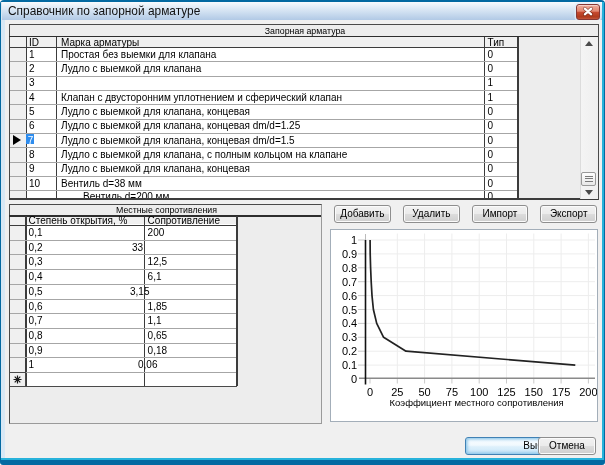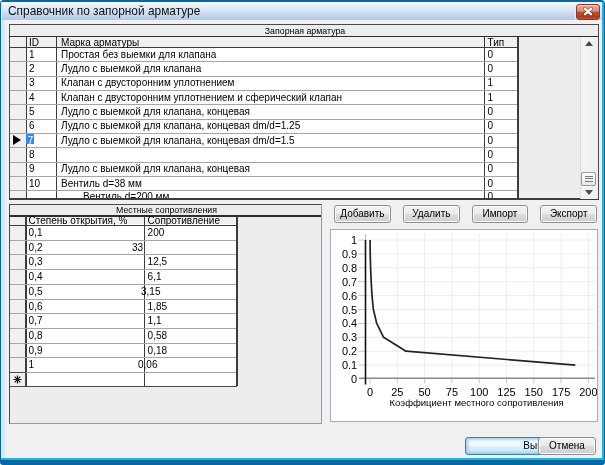--- a/index.html
+++ b/index.html
@@ -46,36 +46,36 @@
 <div class="t" style="left:29px;top:36.8px;">ID</div>
 <div class="t" style="left:61px;top:36.8px;">Марка арматуры</div>
 <div class="t" style="left:487.5px;top:36.8px;">Тип</div>
 <div class="t" style="left:29px;top:48.5px;">1</div>
 <div class="t" style="left:61px;top:48.5px;">Простая без выемки для клапана</div>
 <div class="t" style="left:487.5px;top:48.5px;">0</div>
 <div class="t" style="left:29px;top:62.8px;">2</div>
 <div class="t" style="left:61px;top:62.8px;">Лудло с выемкой для клапана</div>
 <div class="t" style="left:487.5px;top:62.8px;">0</div>
 <div class="t" style="left:29px;top:77.2px;">3</div>
-<div class="t" style="left:61px;top:77.2px;">Клапан с двусторонним уплотнением</div>
 <div class="t" style="left:487.5px;top:77.2px;">1</div>
 <div class="t" style="left:29px;top:91.5px;">4</div>
 <div class="t" style="left:61px;top:91.5px;">Клапан с двусторонним уплотнением и сферический клапан</div>
 <div class="t" style="left:487.5px;top:91.5px;">1</div>
 <div class="t" style="left:29px;top:105.8px;">5</div>
 <div class="t" style="left:61px;top:105.8px;">Лудло с выемкой для клапана, концевая</div>
 <div class="t" style="left:487.5px;top:105.8px;">0</div>
 <div class="t" style="left:29px;top:120.2px;">6</div>
 <div class="t" style="left:61px;top:120.2px;">Лудло с выемкой для клапана, концевая dm/d=1.25</div>
 <div class="t" style="left:487.5px;top:120.2px;">0</div>
 <div class="a" style="left:26.2px;top:133.6px;width:7.8px;height:10.6px;background:#2f8dee;"></div>
 <div class="t" style="left:27.8px;top:134.5px;color:#fff;">7</div>
 <div class="t" style="left:61px;top:134.5px;">Лудло с выемкой для клапана, концевая dm/d=1.5</div>
 <div class="t" style="left:487.5px;top:134.5px;">0</div>
 <div class="t" style="left:29px;top:148.8px;">8</div>
+<div class="t" style="left:61px;top:148.8px;">Лудло с выемкой для клапана, с полным кольцом на клапане</div>
 <div class="t" style="left:487.5px;top:148.8px;">0</div>
 <div class="t" style="left:29px;top:163.1px;">9</div>
 <div class="t" style="left:61px;top:163.1px;">Лудло с выемкой для клапана, концевая</div>
 <div class="t" style="left:487.5px;top:163.1px;">0</div>
 <div class="t" style="left:29px;top:177.5px;">10</div>
 <div class="t" style="left:61px;top:177.5px;">Вентиль d=38 мм</div>
 <div class="t" style="left:487.5px;top:177.5px;">0</div>
 <div class="t" style="left:29px;top:190.9px;margin-top:28px;">11</div>
 <div class="t" style="left:61px;top:190.9px;margin-left:22px;">Вентиль d=200 мм</div>
 <div class="t" style="left:487.5px;top:190.9px;">0</div>
@@ -114,27 +114,27 @@
 <div class="t" style="left:147.6px;top:214.5px;">Сопротивление</div>
 <div class="t" style="left:28.6px;top:226.9px;">0,1</div>
 <div class="t" style="left:147.6px;top:226.9px;">200</div>
 <div class="t" style="left:28.6px;top:241.6px;">0,2</div>
 <div class="t" style="left:132px;top:241.6px;">33</div>
 <div class="t" style="left:28.6px;top:256.3px;">0,3</div>
 <div class="t" style="left:147.6px;top:256.3px;">12,5</div>
 <div class="t" style="left:28.6px;top:271.0px;">0,4</div>
 <div class="t" style="left:147.6px;top:271.0px;">6,1</div>
 <div class="t" style="left:28.6px;top:285.7px;">0,5</div>
-<div class="t" style="left:141px;top:285.7px;">3,15</div>
+<div class="t" style="left:130px;top:285.7px;">3,15</div>
 <div class="t" style="left:28.6px;top:300.5px;">0,6</div>
 <div class="t" style="left:147.6px;top:300.5px;">1,85</div>
 <div class="t" style="left:28.6px;top:315.2px;">0,7</div>
 <div class="t" style="left:147.6px;top:315.2px;">1,1</div>
 <div class="t" style="left:28.6px;top:329.9px;">0,8</div>
-<div class="t" style="left:147.6px;top:329.9px;">0,58</div>
+<div class="t" style="left:147.6px;top:329.9px;">0,65</div>
 <div class="t" style="left:28.6px;top:344.6px;">0,9</div>
 <div class="t" style="left:147.6px;top:344.6px;">0,18</div>
 <div class="t" style="left:28.6px;top:359.3px;">1</div>
 <div class="t" style="left:138px;top:359.3px;">0,06</div>
 <div class="a" style="left:9.2px;top:371.9px;width:17px;height:14.8px;border:1.2px solid #4a4a4a;box-sizing:border-box;"></div>
 <svg class="a" style="left:12.8px;top:375px;" width="9" height="9" viewBox="0 0 9 9">
 <path d="M4.5 0.5 L4.5 8.5 M0.5 4.5 L8.5 4.5 M1.7 1.7 L7.3 7.3 M7.3 1.7 L1.7 7.3" stroke="#1a1a1a" stroke-width="1.2"></path>
 <circle cx="4.5" cy="4.5" r="1.6" fill="#1a1a1a"></circle>
     </svg>
 <div class="btn" style="left:333.7px;top:204.5px;width:55.4px;">Добавить</div>

